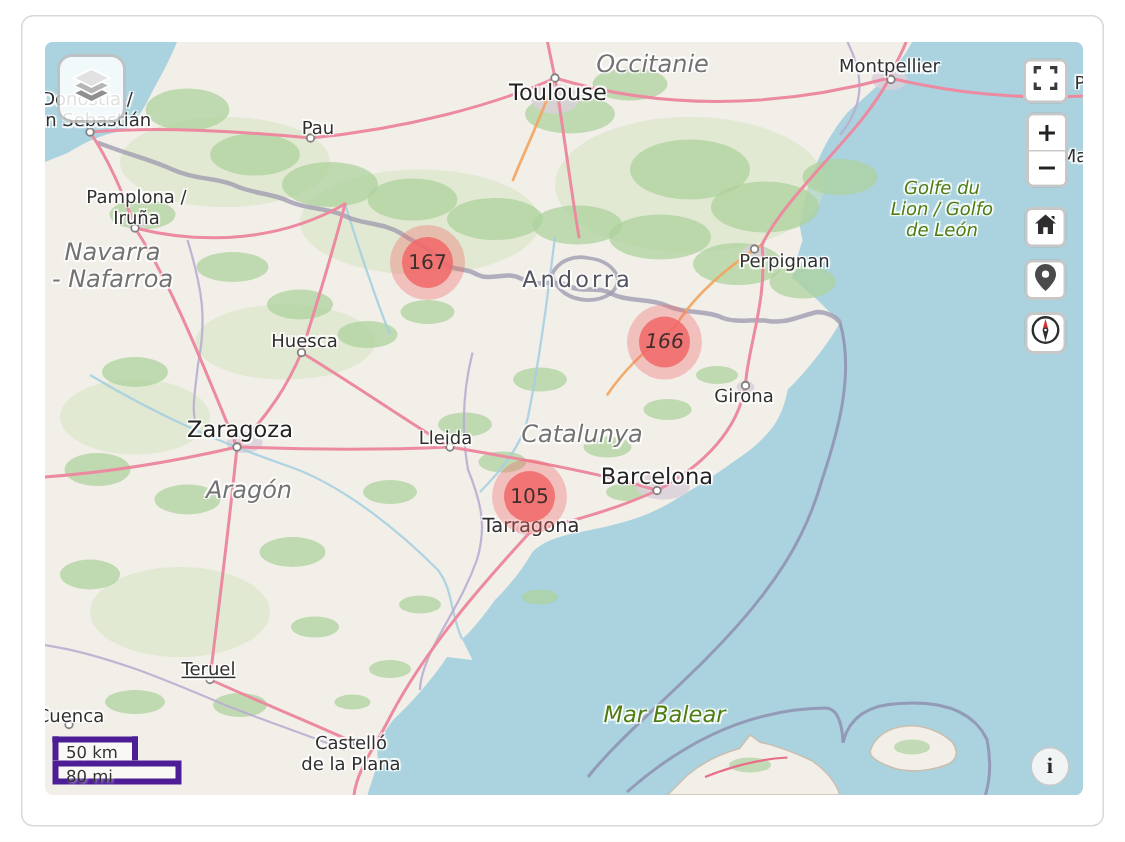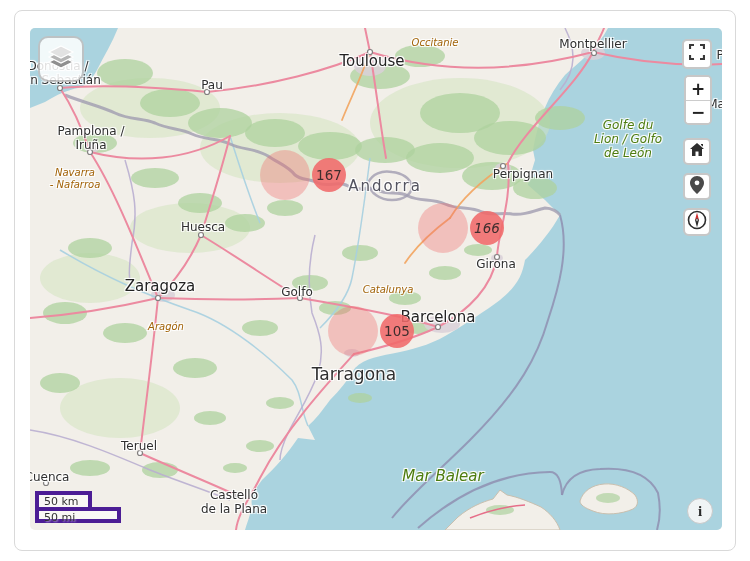--- a/index.html
+++ b/index.html
@@ -10,34 +10,34 @@
          background:#f2efe9; border-radius:5px; overflow:hidden; font-family:"DejaVu Sans","Liberation Sans",sans-serif; }
   .map svg.base { position:absolute; left:0; top:0; }
 
   
   .lbl { position:absolute; transform:translate(-50%,-50%); white-space:pre-line; text-align:center;
          line-height:1.15; pointer-events:none; z-index:3;
          text-shadow:-1px -1px 0 rgba(255,255,255,.85), 1px -1px 0 rgba(255,255,255,.85),
                      -1px 1px 0 rgba(255,255,255,.85), 1px 1px 0 rgba(255,255,255,.85), 0 0 3px #fff; }
   .city   { color:#2f2f2f; font-size:12px; }
   .city.big { font-size:15px; color:#222; }
-  .city.small { font-size:17px;margin-top:23px; }
+  .city.small { font-size:13px; }
   .country { color:#53535f; font-size:15px; letter-spacing:2px; }
-  .region { color:#a16207; font-size:10px; font-style:italic; }
+  .region { color:#737373; font-size:16px; font-style:italic; }
   .sea-label { color:#4d7c0f; font-size:12px; font-style:italic; }
   .sea-label.big { font-size:15px; }
   .edge-frag { color:#2f2f2f; font-size:12px; z-index:2; }
 
   
   .cluster { position:absolute; transform:translate(-50%,-50%); width:50px; height:50px;
              border-radius:50%; background:rgba(240,106,106,.35); z-index:5; cursor:pointer; }
   .cluster-inner { position:absolute; left:50%; top:50%; transform:translate(-50%,-50%);
                    width:34px; height:34px; border-radius:50%; background:rgba(240,106,106,.88);
                    display:flex; align-items:center; justify-content:center;
-                   font-size:13.5px; color:#3f2e2e;margin-left:44px; }
+                   font-size:13.5px; color:#3f2e2e; }
 
   
   .ctl { position:absolute; z-index:10; }
   .btn { background:#fff; border:2px solid rgba(0,0,0,.22); border-radius:5px;
          display:flex; align-items:center; justify-content:center; cursor:pointer; color:#333; }
   .layers-btn { left:8px; top:8px; width:46px; height:46px; border-radius:10px;
                 background:rgba(255,255,255,.85); }
   .fullscreen-btn { left:652px; top:11px; width:30px; height:30px; }
   .zoom-panel { left:654px; top:47px; width:28px; height:50px; background:#fff;
                 border:2px solid rgba(0,0,0,.22); border-radius:5px; overflow:hidden; }
@@ -227,26 +227,26 @@
 
     <div class="lbl city" style="left:28px; top:46px;">Donostia /
 San Sebastián</div>
     <div class="lbl city" style="left:182px; top:58px;">Pau</div>
     <div class="lbl city big" style="left:342px; top:34px;">Toulouse</div>
     <div class="lbl city" style="left:563px; top:17px;">Montpellier</div>
     <div class="lbl city" style="left:61px; top:111px;">Pamplona /
 Iruña</div>
     <div class="lbl city" style="left:173px; top:200px;">Huesca</div>
     <div class="lbl city big" style="left:130px; top:259px;">Zaragoza</div>
-    <div class="lbl city" style="left:267px; top:265px;">Golfo</div>
+    <div class="lbl city" style="left:267px; top:265px;">Lleida</div>
     <div class="lbl city" style="left:466px; top:237px;">Girona</div>
     <div class="lbl city" style="left:473px; top:147px;margin-left:20px;">Perpignan</div>
     <div class="lbl city big" style="left:408px; top:290px;">Barcelona</div>
     <div class="lbl city small" style="left:324px; top:324px;">Tarragona</div>
-    <div class="lbl city" style="left:109px; top:419px;">Teruel</div>
+    <div class="lbl city" style="left:109px; top:419px;text-decoration:underline;">Teruel</div>
     <div class="lbl city" style="left:17px; top:450px;">Cuenca</div>
     <div class="lbl city" style="left:204px; top:475px;">Castelló
 de la Plana</div>
     <div class="lbl country" style="left:355px; top:159px;">Andorra</div>
     <div class="lbl region" style="left:405px; top:15px;">Occitanie</div>
     <div class="lbl region" style="left:45px; top:150px;">Navarra
 - Nafarroa</div>
     <div class="lbl region" style="left:136px; top:299px;">Aragón</div>
     <div class="lbl region" style="left:358px; top:262px;">Catalunya</div>
     <div class="lbl sea-label" style="left:598px; top:112px;">Golfe du
@@ -318,17 +318,17 @@
           <polygon points="10,17.5 12,10 8,10" fill="#2e2e2e"></polygon>
           <circle cx="10" cy="10" r="1.3" fill="#fff" stroke="#2e2e2e" stroke-width="0.8"></circle>
         </svg>
       </span>
     </div>
 
     <div class="ctl info-btn">i</div>
 
     <div class="scale">
       <div class="scale-line scale-km">50 km</div>
-      <div class="scale-line scale-mi">50 mi</div>
+      <div class="scale-line scale-mi">80 mi</div>
     </div>
 
   </div>
 </div>
 
 </body></html>

